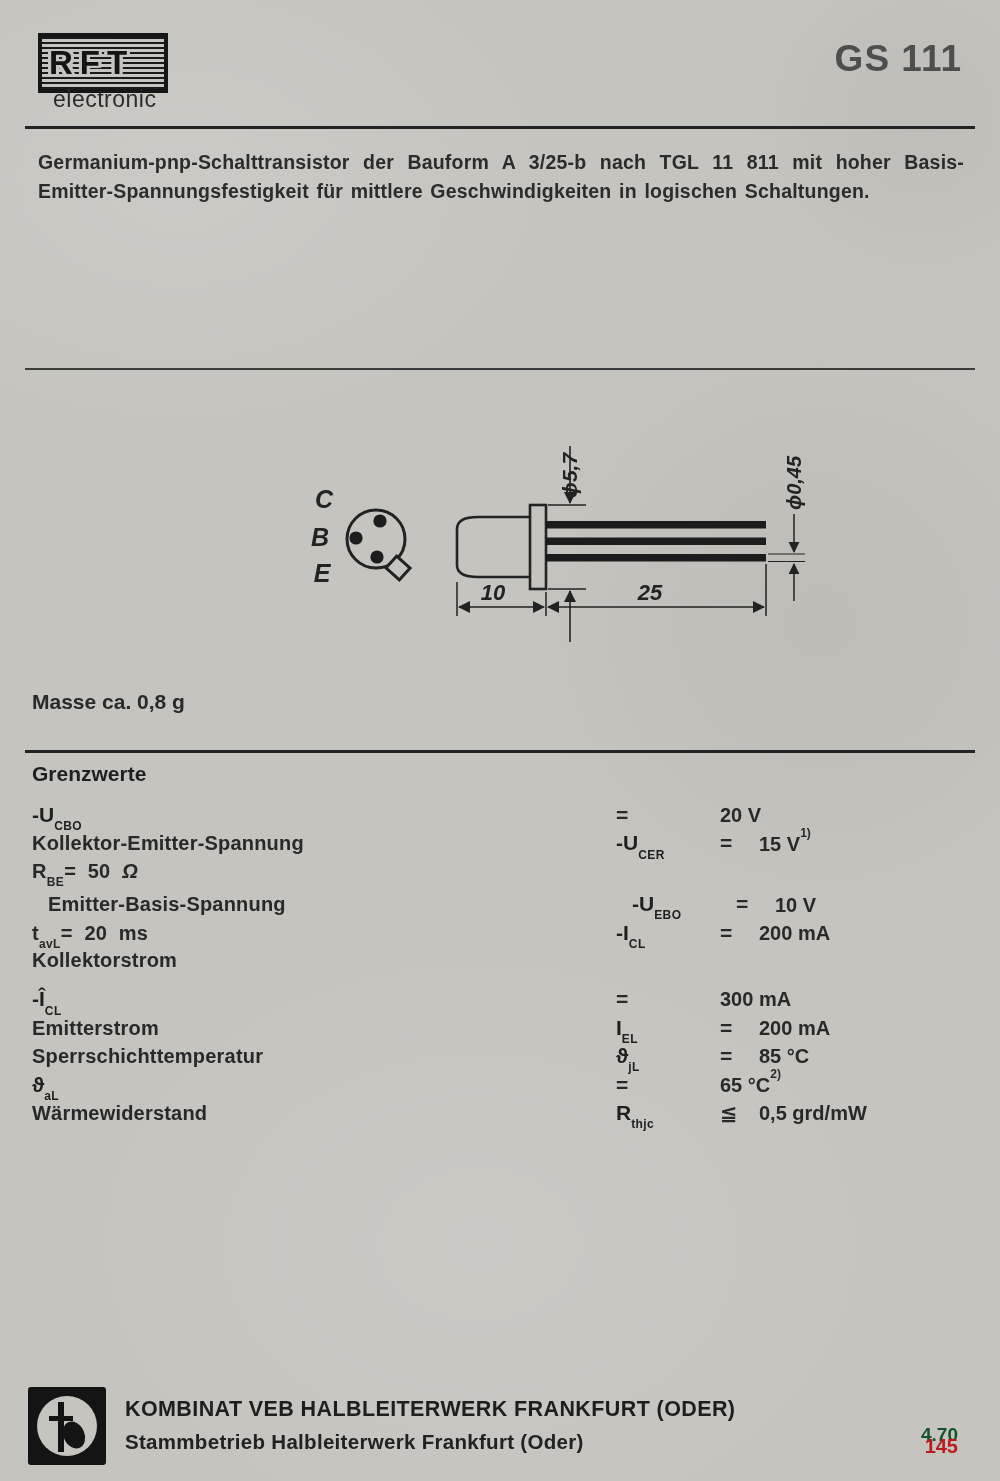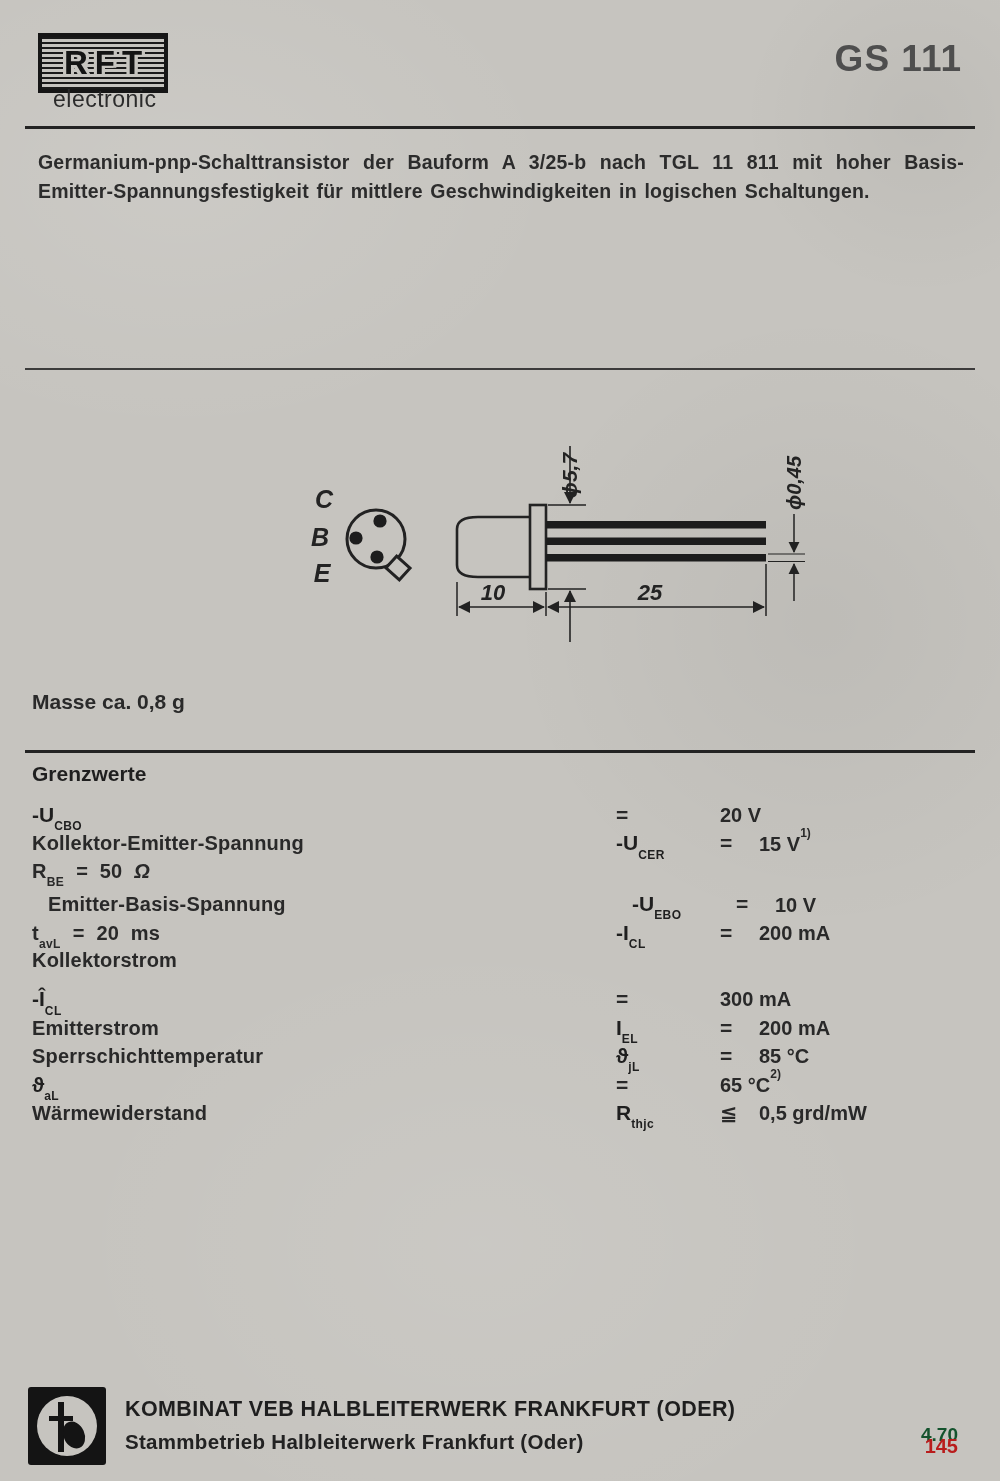--- a/index.html
+++ b/index.html
@@ -15,21 +15,21 @@
       #c6c4bf;
   }
   .abs{position:absolute;}
   .rule{position:absolute;left:25px;width:950px;background:#232323;}
 
   
   .rft-logo{
     left:38px;top:33px;width:122px;height:52px;
     border:4px solid #161616;
     background:repeating-linear-gradient(180deg,#1a1a1a 0 2px,#c6c4bf 2px 5px);
-    display:flex;align-items:center;justify-content:center;
+    display:flex;align-items:center;justify-content:flex-start;
   }
   .rft-letters{
     font-weight:900;font-size:33px;letter-spacing:7px;color:#141414;
     padding-left:7px;
     text-shadow:-3px 0 0 #c6c4bf,3px 0 0 #c6c4bf,0 -2px 0 #c6c4bf,0 2px 0 #c6c4bf,
                 -3px -2px 0 #c6c4bf,3px -2px 0 #c6c4bf,-3px 2px 0 #c6c4bf,3px 2px 0 #c6c4bf;
   }
   .brand-sub{left:38px;top:86px;font-size:23px;font-weight:500;letter-spacing:.5px;color:#2b2b2b;margin-left:15px;}
   .part-number{right:38px;top:38px;font-size:37px;font-weight:800;letter-spacing:1px;color:#4e4e4e;}
 
@@ -46,21 +46,21 @@
   .limits{left:32px;top:803px;width:936px;font-size:20px;font-weight:600;color:#292929;}
   .trow{display:grid;grid-template-columns:584px 104px 39px auto;align-items:baseline;height:28.4px;}
   .trow.gap{margin-top:10px;}
   .tlabel{letter-spacing:.2px;}
   .tsym{font-weight:700;font-size:21px;color:#1f1f1f;white-space:nowrap;}
   .trel{font-weight:700;font-size:21px;}
   .tval{font-weight:700;white-space:nowrap;}
   sub{font-size:12px;font-weight:700;position:relative;top:3px;letter-spacing:.4px;}
   sup{font-size:12px;font-weight:700;position:relative;top:-6px;}
   .fb{font-weight:700;}
-  .fr{margin-left:12px;word-spacing:6px;font-weight:700;}
+  .fr{word-spacing:6px;font-weight:700;}
   .funit{font-style:italic;font-weight:700;}
 
   
   .footer-line1{left:125px;top:1397px;font-size:21.5px;font-weight:800;letter-spacing:.4px;color:#1e1e1e;}
   .footer-line2{left:125px;top:1430px;font-size:20.5px;font-weight:700;letter-spacing:.3px;color:#222;}
   .date-code{right:42px;top:1424px;font-size:19px;font-weight:700;color:#14532d;}
   .page-number{right:42px;top:1435px;font-size:20px;font-weight:700;color:#b91c1c;}
 
   svg text{font-family:"Liberation Sans","DejaVu Sans",sans-serif;}
 </style>

